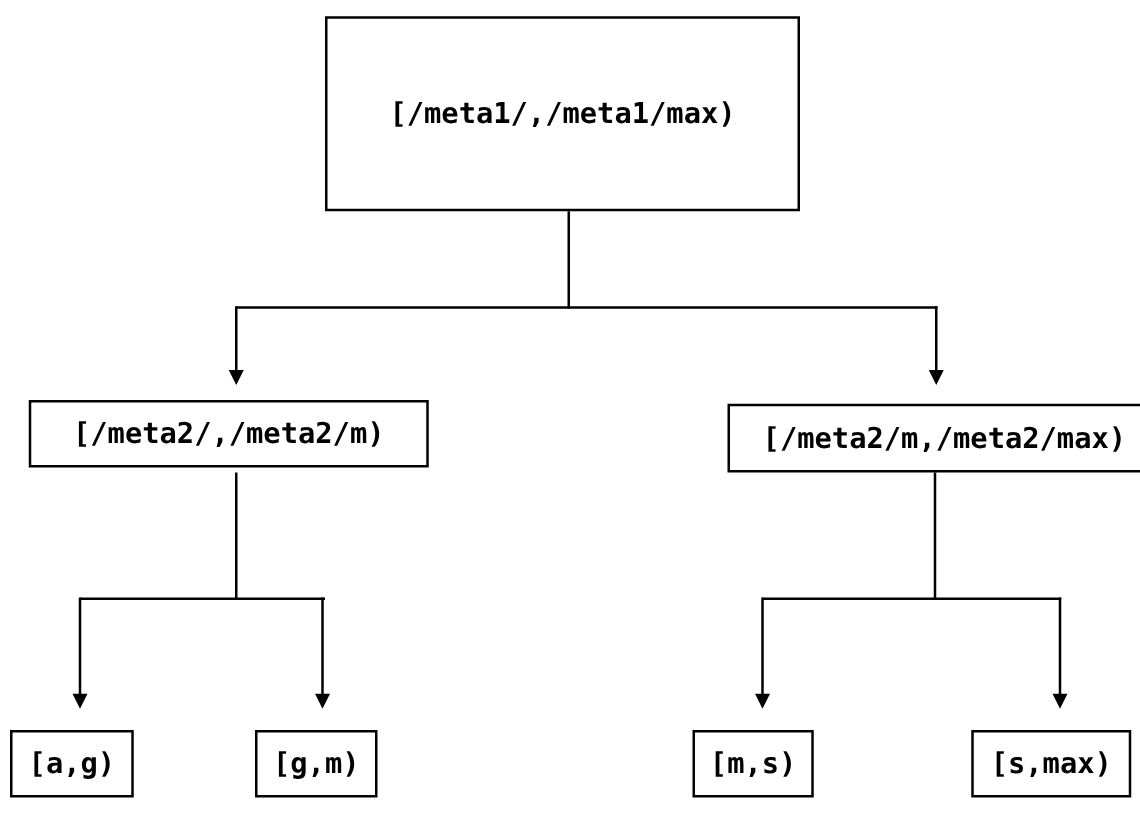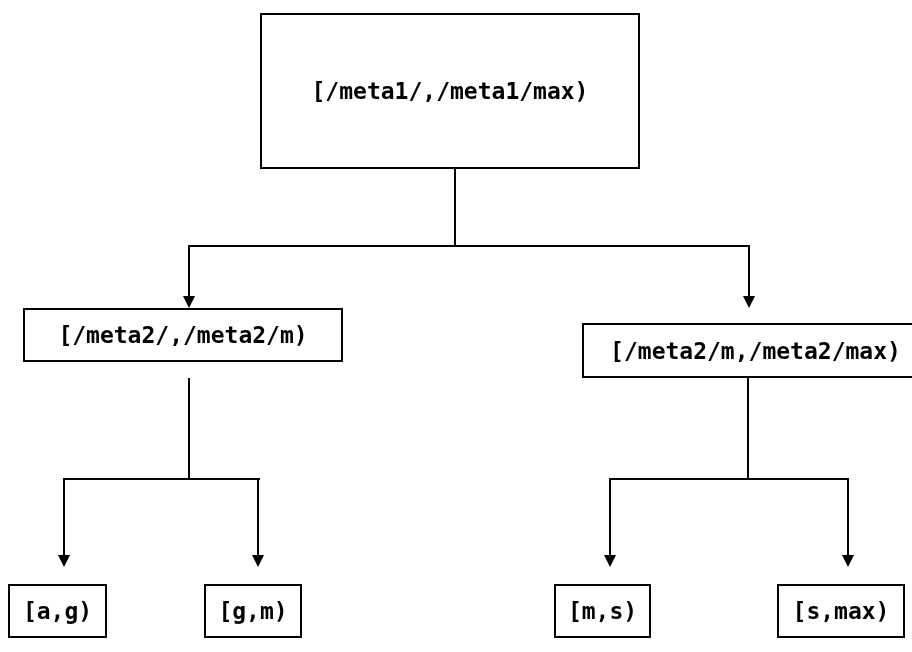--- a/index.html
+++ b/index.html
@@ -44,21 +44,21 @@
 </style>
 </head>
 <body>
 
 <div id="canvas">
 
   <div class="node" style="left:260px; top:13px; width:380px; height:156px;">
     <span>[/meta1/,/meta1/max)</span>
   </div>
 
-  <div class="node" style="left:23px; top:308px; width:320px; height:54px;">
+  <div class="node" style="left:23px; top:320px; width:320px; height:54px;">
     <span>[/meta2/,/meta2/m)</span>
   </div>
 
   <div class="node" style="left:582px; top:323px; width:347px; height:55px;">
     <span>[/meta2/m,/meta2/max)</span>
   </div>
 
   <div class="node" style="left:204px; top:584px; width:98px; height:54px;">
     <span>[g,m)</span>
   </div>

